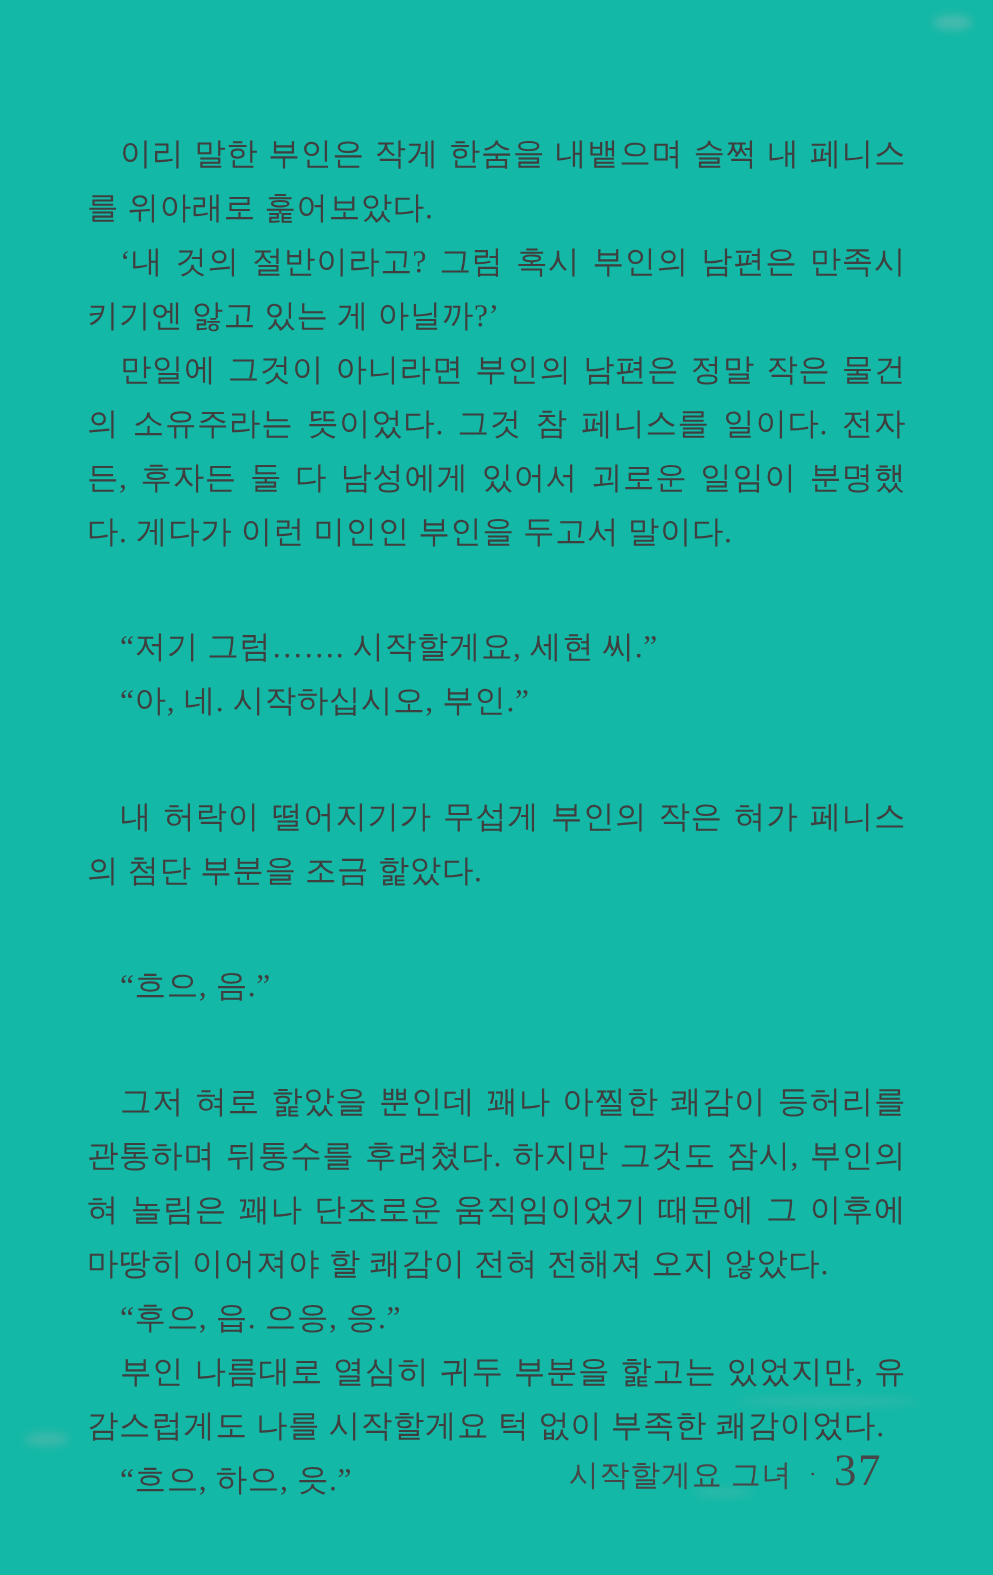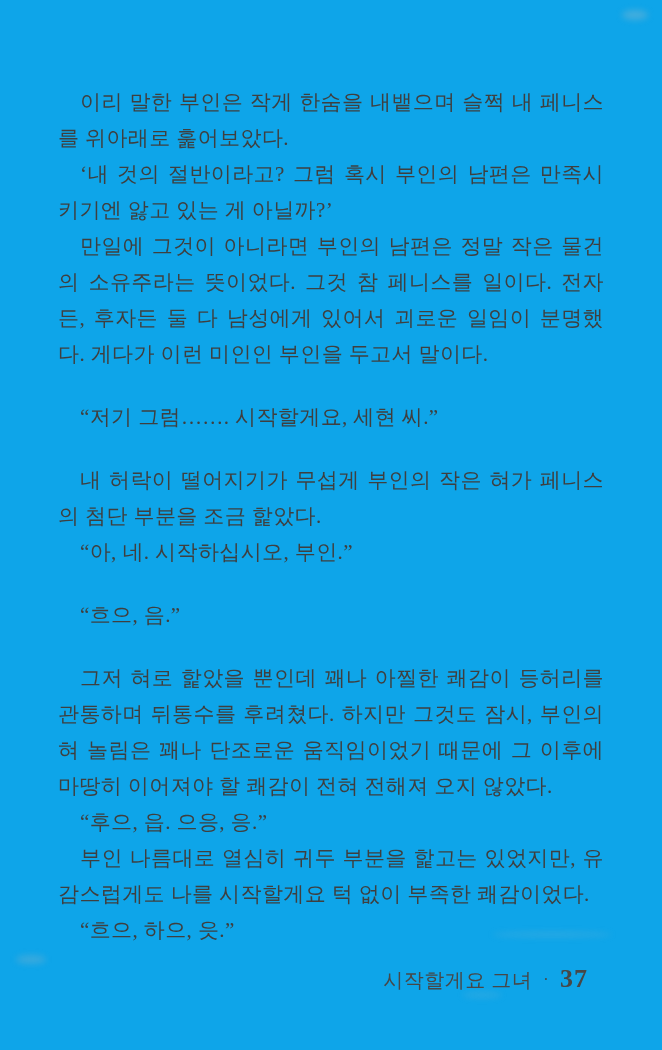--- a/index.html
+++ b/index.html
@@ -4,62 +4,61 @@
 <style>
   html, body {
     margin: 0;
     padding: 0;
     background: #ffffff;
   }
   .page {
     position: relative;
     width: 662px;
     height: 1050px;
-    background: #0ea5e9;
+    background: #14b8a6;
     overflow: hidden;
     font-family: "Liberation Serif", "DejaVu Serif", serif;
     color: #3f3f3f;
   }
   .text-block {
     position: absolute;
     top: 84px;
     left: 58px;
     width: 546px;
     font-size: 21px;
     line-height: 36px;
     text-align: justify;
     word-break: break-all;
     letter-spacing: 0.4px;
   }
   .para {
     margin: 0;
     text-indent: 22px;
   }
   .para.gap-before {
-    margin-top: 27px;
+    margin-top: 41px;
   }
   .footer {
     position: absolute;
     top: 964px;
     right: 74px;
     font-size: 20px;
     color: #474747;
     letter-spacing: 0.5px;
     white-space: nowrap;
   }
   .footer .sep {
     display: inline-block;
     margin: 0 11px;
     font-size: 16px;
     vertical-align: 2px;
   }
   .footer .pageno {
-    font-size: 26px;
+    font-size: 30px;
     letter-spacing: 1px;
-    font-weight: bold;
   }
   .smudge {
     position: absolute;
     border-radius: 50%;
     pointer-events: none;
   }
   .smudge-1 { top: 10px; right: 14px; width: 26px; height: 10px;
               background: rgba(190,193,196,0.30); filter: blur(3px); }
   .smudge-2 { top: 955px; left: 16px; width: 30px; height: 9px;
               background: rgba(185,185,188,0.25); filter: blur(3px); }
@@ -76,22 +75,22 @@
   <div class="smudge smudge-1"></div>
   <div class="smudge smudge-2"></div>
   <div class="smudge smudge-3"></div>
   <div class="smudge smudge-4"></div>
 
   <main class="text-block">
       <p class="para">이리 말한 부인은 작게 한숨을 내뱉으며 슬쩍 내 페니스를 위아래로 훑어보았다.</p>
       <p class="para">‘내 것의 절반이라고? 그럼 혹시 부인의 남편은 만족시키기엔 앓고 있는 게 아닐까?’</p>
       <p class="para">만일에 그것이 아니라면 부인의 남편은 정말 작은 물건의 소유주라는 뜻이었다. 그것 참 페니스를 일이다. 전자든, 후자든 둘 다 남성에게 있어서 괴로운 일임이 분명했다. 게다가 이런 미인인 부인을 두고서 말이다.</p>
       <p class="para gap-before">“저기 그럼……. 시작할게요, 세현 씨.”</p>
+      <p class="para">“아, 네. 시작하십시오, 부인.”</p>
       <p class="para gap-before">내 허락이 떨어지기가 무섭게 부인의 작은 혀가 페니스의 첨단 부분을 조금 핥았다.</p>
-      <p class="para">“아, 네. 시작하십시오, 부인.”</p>
       <p class="para gap-before">“흐으, 음.”</p>
       <p class="para gap-before">그저 혀로 핥았을 뿐인데 꽤나 아찔한 쾌감이 등허리를 관통하며 뒤통수를 후려쳤다. 하지만 그것도 잠시, 부인의 혀 놀림은 꽤나 단조로운 움직임이었기 때문에 그 이후에 마땅히 이어져야 할 쾌감이 전혀 전해져 오지 않았다.</p>
       <p class="para">“후으, 읍. 으응, 응.”</p>
       <p class="para">부인 나름대로 열심히 귀두 부분을 핥고는 있었지만, 유감스럽게도 나를 시작할게요 턱 없이 부족한 쾌감이었다.</p>
       <p class="para">“흐으, 하으, 읏.”</p>
     </main>
 
   <footer class="footer">
     <span>시작할게요 그녀</span><span class="sep">·</span><span class="pageno">37</span>
   </footer>

